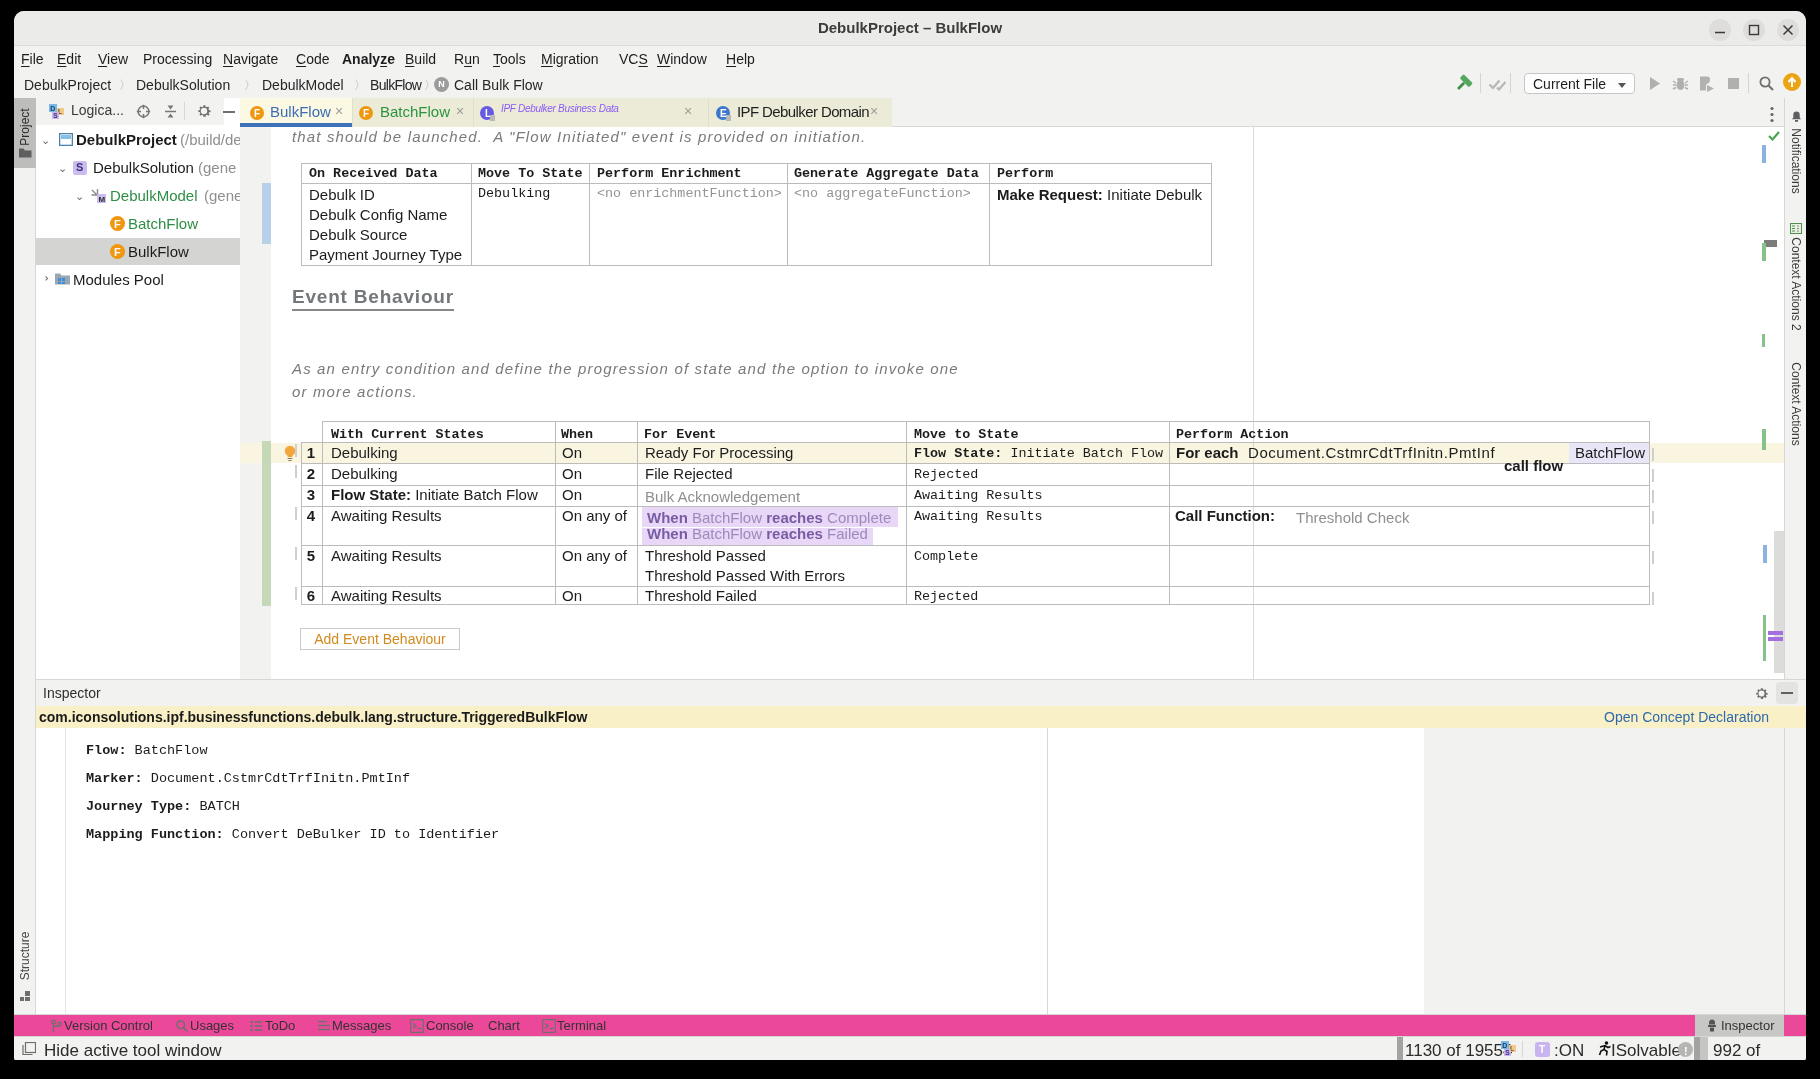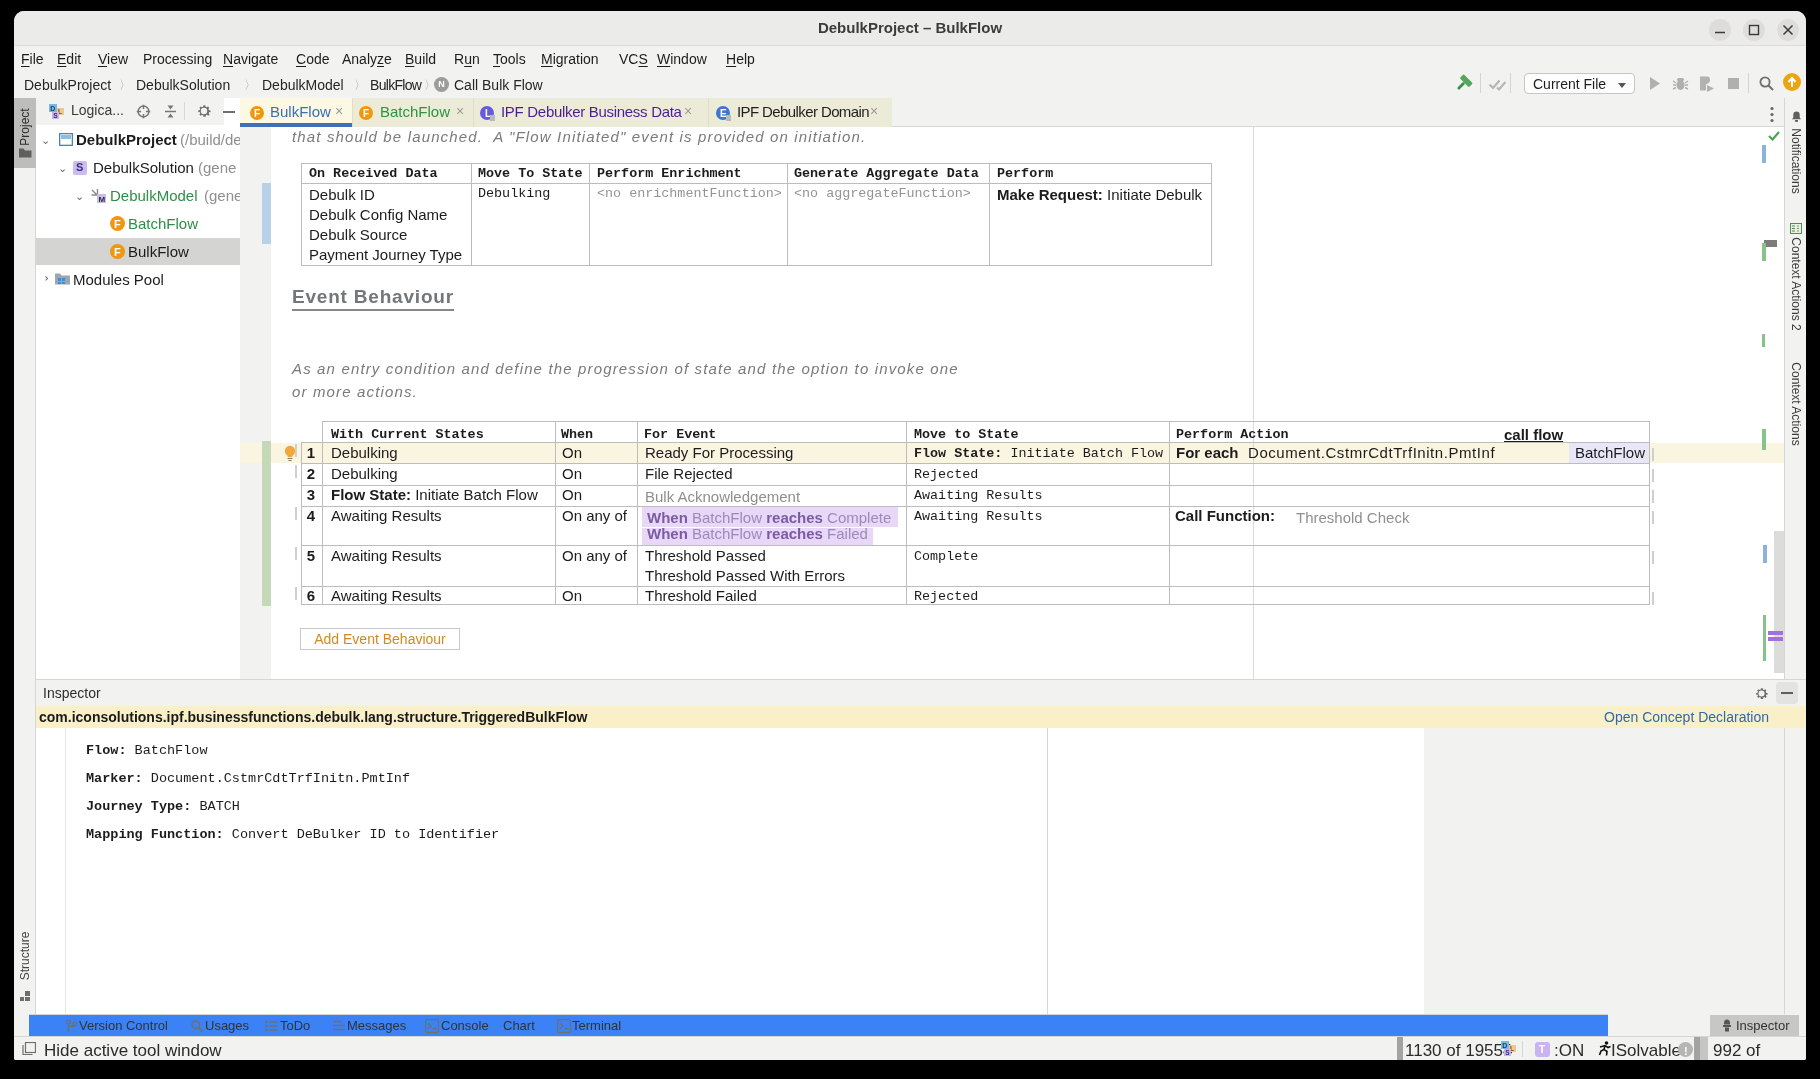--- a/index.html
+++ b/index.html
@@ -42,21 +42,21 @@
   .vl{position:absolute;top:0;width:1px;height:100%;background:#bcbcbc;}
   .hl{position:absolute;left:0;height:1px;width:100%;background:#bcbcbc;}
   .rn{width:26px;text-align:center;font-weight:bold;}
   .tick{position:absolute;width:2px;height:13px;background:#cfcfcd;}
   .imono{font-family:"Liberation Mono",monospace;font-size:13.5px;color:#1c1c1c;}
   
   #insphead{position:absolute;left:22px;top:668px;width:1770px;height:27px;background:#f2f2f1;border-top:1px solid #d6d6d4;}
   #inspbar{position:absolute;left:22px;top:695px;width:1770px;height:22px;background:#f9f0c8;}
   #inspbody{position:absolute;left:22px;top:717px;width:1388px;height:286px;background:#fff;text-align:center;}
   
-  #btoolbar{position:absolute;left:15px;top:1003px;width:1579px;height:22px;background:#3b82f6;border-top:1px solid #d6d6d4;}
+  #btoolbar{position:absolute;left:0;top:1003px;width:1792px;height:22px;background:#ec4899;border-top:1px solid #d6d6d4;}
   .bt{position:absolute;top:3px;font-size:13px;color:#333;}
   #statusbar{position:absolute;left:0;top:1025px;width:1792px;height:24px;background:#f2f2f1;border-top:1px solid #d6d6d4;}
   .st{position:absolute;top:4px;font-size:17px;color:#2b2b2b;}
 </style></head>
 <body>
 <div id="win">
   <div id="titlebar">
     <div id="title">DebulkProject – BulkFlow</div>
     <div class="winbtn" style="left:1695px;"></div>
     <div class="winbtn" style="left:1729px;"></div>
@@ -71,21 +71,21 @@
         <path d="M6.5 6.5 L15.5 15.5 M15.5 6.5 L6.5 15.5" stroke="#3a3a3a" stroke-width="1.5"></path>
       </svg>
   </div>
   <div id="menubar">
     <span class="mi" style="left:7px;"><u>F</u>ile</span>
     <span class="mi" style="left:43px;"><u>E</u>dit</span>
     <span class="mi" style="left:84px;"><u>V</u>iew</span>
     <span class="mi" style="left:129px;">Processing</span>
     <span class="mi" style="left:209px;"><u>N</u>avigate</span>
     <span class="mi" style="left:282px;"><u>C</u>ode</span>
-    <span class="mi" style="left:328px;">Analy<u>z</u>e</span>
+    <span class="mi" style="left:328px;font-weight:bold;">Analy<u>z</u>e</span>
     <span class="mi" style="left:391px;"><u>B</u>uild</span>
     <span class="mi" style="left:440px;">R<u>u</u>n</span>
     <span class="mi" style="left:479px;"><u>T</u>ools</span>
     <span class="mi" style="left:527px;"><u>M</u>igration</span>
     <span class="mi" style="left:605px;">VC<u>S</u></span>
     <span class="mi" style="left:643px;"><u>W</u>indow</span>
     <span class="mi" style="left:712px;"><u>H</u>elp</span>
   </div>
   <div id="crumbs">
     <span class="cr" style="left:10px;">DebulkProject</span>
@@ -315,21 +315,21 @@
       <span class="abs etxt" style="left:344px;top:146px;">Threshold Passed With Errors</span>
       <span class="abs etxt" style="left:344px;top:166px;">Threshold Failed</span>
       <span class="abs emono" style="left:613px;top:25px;"><b>Flow State:</b> Initiate Batch Flow</span>
       <span class="abs emono" style="left:613px;top:46px;">Rejected</span>
       <span class="abs emono" style="left:613px;top:67px;">Awaiting Results</span>
       <span class="abs emono" style="left:613px;top:88px;">Awaiting Results</span>
       <span class="abs emono" style="left:613px;top:128px;">Complete</span>
       <span class="abs emono" style="left:613px;top:168px;">Rejected</span>
       <span class="abs etxt" style="left:875px;top:23px;"><b>For each</b></span>
       <span class="abs etxt" style="left:947px;top:23px;letter-spacing:0.55px;">Document.CstmrCdtTrfInitn.PmtInf</span>
-      <span class="abs etxt" style="left:1203px;top:5px;text-decoration:underline;"><b>call flow</b></span>
+      <span class="abs etxt" style="left:1203px;top:36px;"><b>call flow</b></span>
       <div class="abs" style="left:1268px;top:22px;width:80px;height:20px;background:#e9e6f8;"></div>
       <span class="abs etxt" style="left:1274px;top:23px;">BatchFlow</span>
       <span class="abs etxt" style="left:874px;top:86px;"><b>Call Function:</b></span>
       <span class="abs etxt" style="left:995px;top:88px;color:#8f8f8f;">Threshold Check</span>
       <div class="tick" style="left:-6px;top:23px;"></div>
       <div class="tick" style="left:-6px;top:44px;"></div>
       <div class="tick" style="left:-6px;top:86px;"></div>
       <div class="tick" style="left:-6px;top:126px;"></div>
       <div class="tick" style="left:-6px;top:166px;"></div>
     </div>
@@ -347,21 +347,21 @@
       <span class="abs" style="left:14px;top:10px;font-size:10px;font-weight:bold;color:#fff;">F</span>
       <span class="abs" style="left:30px;top:5px;font-size:15px;color:#3c6eb4;">BulkFlow</span>
       <span class="abs tabx" style="left:95px;top:5px;">×</span>
       <div class="abs" style="left:119px;top:8px;width:14px;height:14px;border-radius:50%;background:#f0960f;"></div>
       <span class="abs" style="left:123px;top:10px;font-size:10px;font-weight:bold;color:#fff;">F</span>
       <span class="abs" style="left:140px;top:5px;font-size:15px;color:#2c9440;">BatchFlow</span>
       <span class="abs tabx" style="left:216px;top:5px;">×</span>
       <div class="abs" style="left:240px;top:8px;width:14px;height:14px;border-radius:50%;background:#655ae0;"></div>
       <span class="abs" style="left:245px;top:10px;font-size:10px;font-weight:bold;color:#fff;">L</span>
       <div class="abs" style="left:250px;top:17px;width:5px;height:6px;background:#b9b9b7;"></div>
-      <span class="abs" style="left:261px;top:5px;font-size:15px;color:#4c1d95;letter-spacing:-0.3px;">IPF Debulker Business Data</span>
+      <span class="abs" style="left:261px;top:5px;font-size:10px;color:#8b5cf6;letter-spacing:-0.3px;font-style:italic;">IPF Debulker Business Data</span>
       <span class="abs tabx" style="left:444px;top:5px;">×</span>
       <div class="abs" style="left:476px;top:8px;width:14px;height:14px;border-radius:50%;background:#3f77cc;"></div>
       <span class="abs" style="left:480px;top:10px;font-size:10px;font-weight:bold;color:#fff;">E</span>
       <div class="abs" style="left:486px;top:17px;width:5px;height:6px;background:#b9b9b7;"></div>
       <span class="abs" style="left:497px;top:5px;font-size:15px;color:#1f1f1f;letter-spacing:-0.6px;">IPF Debulker Domain</span>
       <span class="abs tabx" style="left:630px;top:5px;">×</span>
     </div>
     <div class="tick" style="left:1412px;top:350px;"></div>
       <div class="tick" style="left:1412px;top:371px;"></div>
       <div class="tick" style="left:1412px;top:392px;"></div>

